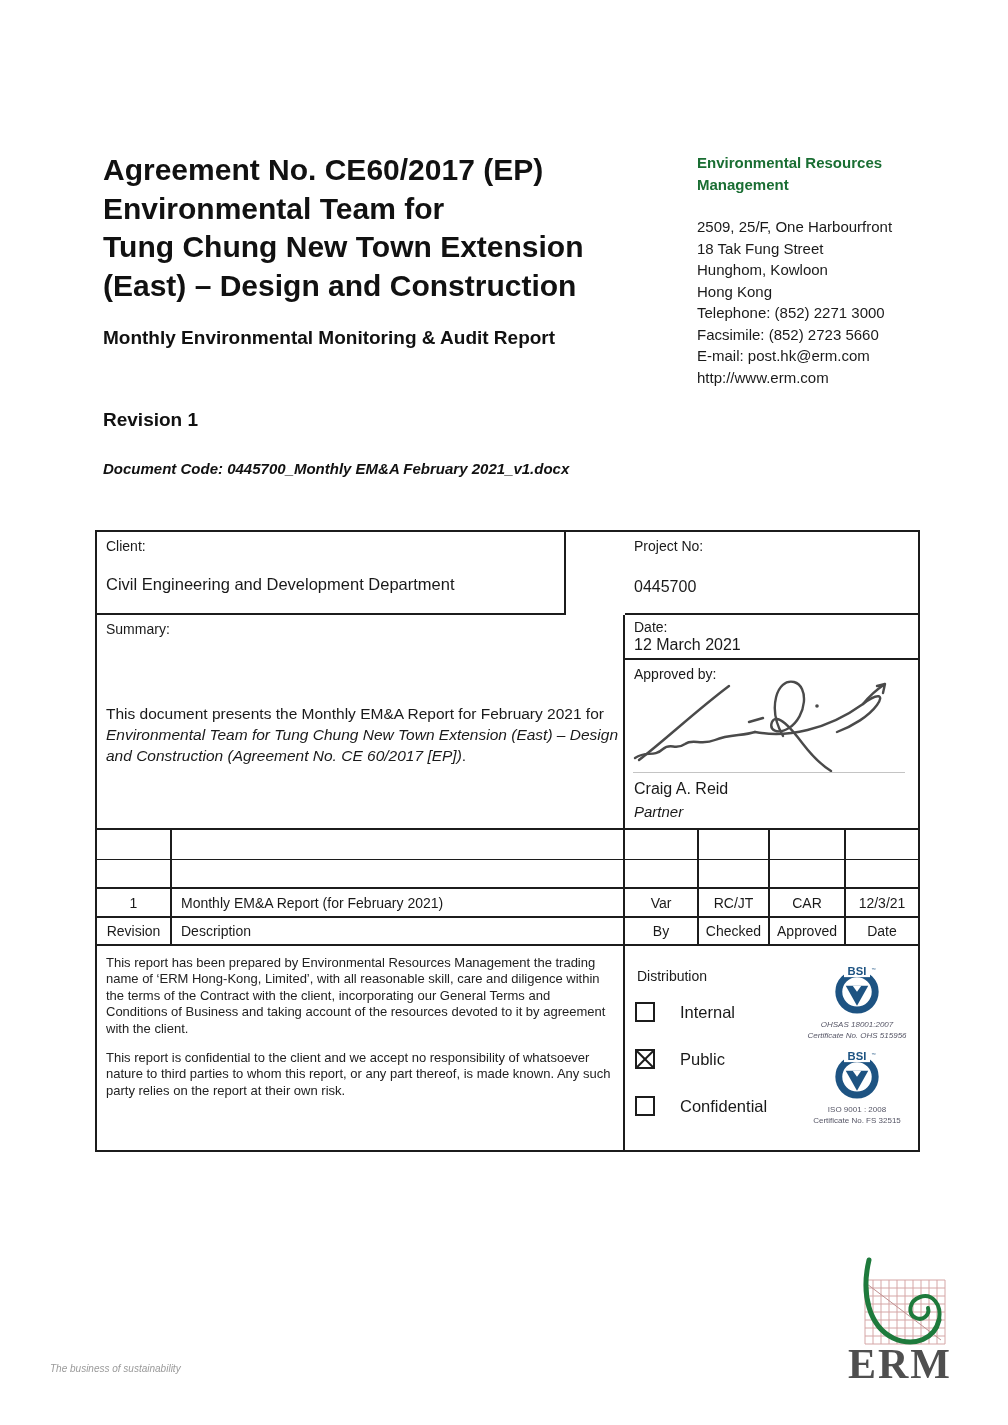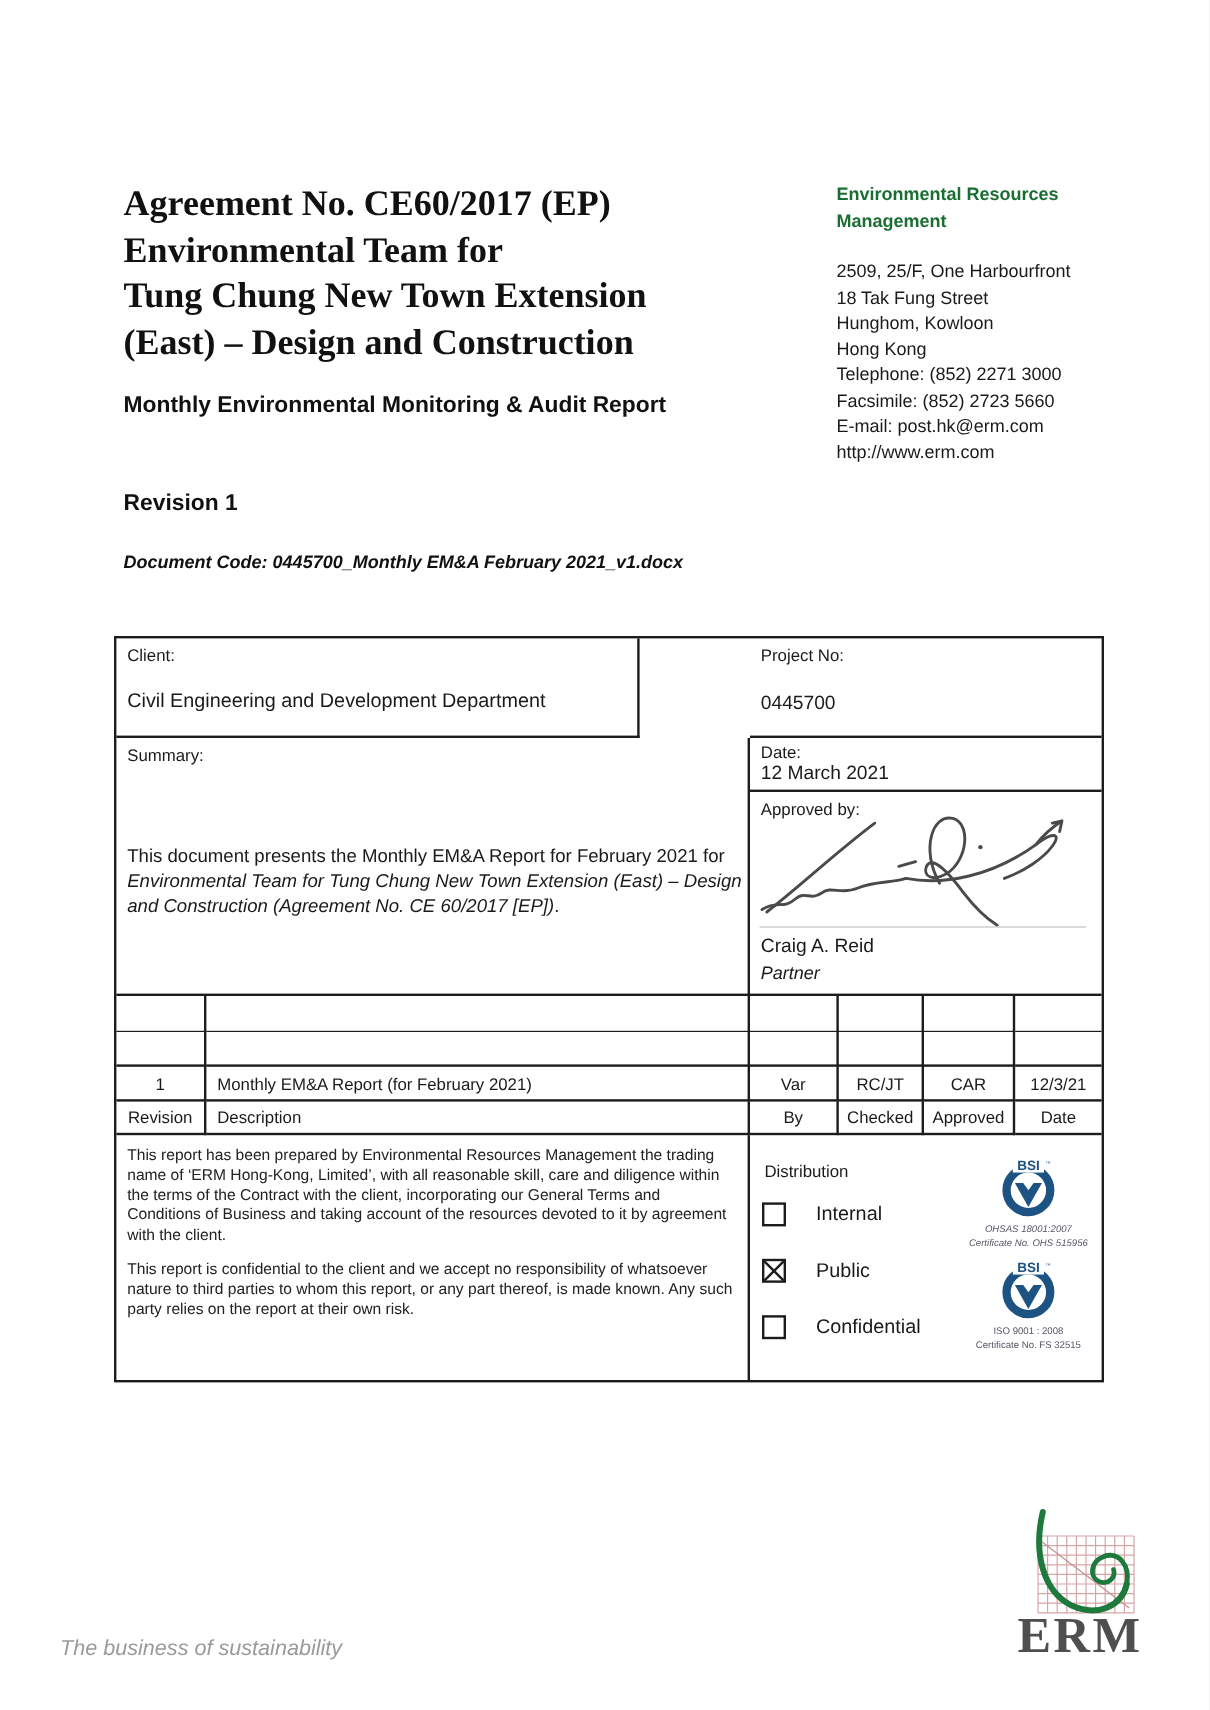--- a/index.html
+++ b/index.html
@@ -9,39 +9,39 @@
     background:#ffffff;
     font-family:"Liberation Sans", sans-serif;
     color:#1a1a1a;
     overflow:hidden;
     margin:0 auto;
   }
   .abs{position:absolute;}
 
   
   .title-block{left:103px;top:151px;width:600px;}
-  .title-line{font-size:30px;font-weight:bold;line-height:38.5px;color:#111;font-family:Liberation Serif, serif;}
+  .title-line{font-size:30px;font-weight:bold;line-height:38.5px;color:#111;}
   .subtitle-block{left:103px;top:326px;width:560px;}
   .subtitle-line{font-size:19px;font-weight:bold;line-height:23px;color:#111;}
   .revision-label{left:103px;top:409px;font-size:19px;font-weight:bold;color:#111;}
   .doc-code{left:103px;top:460px;font-size:15px;font-weight:bold;font-style:italic;color:#111;}
 
   
   .company-block{left:697px;top:152px;width:240px;}
   .company-name{font-size:15px;font-weight:bold;line-height:21.5px;}
   .company-address{margin-top:21px;font-size:15px;line-height:21.5px;color:#1a1a1a;}
 
   
   .tbl{left:95px;top:530px;width:825px;height:622px;border:2px solid #1c1c1c;box-sizing:border-box;}
   .tbl .cell{position:absolute;box-sizing:border-box;}
   .b-r{border-right:2px solid #1c1c1c;}
   .b-b{border-bottom:2px solid #1c1c1c;}
   .b-b-thin{border-bottom:1px solid #1c1c1c;}
 
-  .cell-client{left:0;top:0;width:436px;height:83px;}
+  .cell-client{left:0;top:0;width:469px;height:83px;}
   .cell-project{left:528px;top:0;width:293px;height:83px;}
   .cell-summary{left:0;top:83px;width:528px;height:215px;}
   .cell-date{left:528px;top:83px;width:293px;height:45px;}
   .cell-approved{left:528px;top:128px;width:293px;height:170px;}
 
   .cell-label{position:absolute;left:9px;top:6px;font-size:14px;}
   .client-value{position:absolute;left:9px;top:43px;font-size:16.5px;}
   .project-value{position:absolute;left:9px;top:46px;font-size:16px;}
   .summary-text{position:absolute;left:9px;top:88px;width:515px;font-size:15.5px;line-height:21px;}
   .date-value{position:absolute;left:9px;top:21px;font-size:16px;}
@@ -77,21 +77,21 @@
   }
   .checkbox.checked::before{transform:translate(-50%,-50%) rotate(45deg);}
   .checkbox.checked::after{transform:translate(-50%,-50%) rotate(-45deg);}
   .opt-label{margin-left:25px;font-size:16.5px;}
   .bsi{position:absolute;left:206px;width:52px;}
   .bsi-1{top:18px;} .bsi-2{top:103px;}
   .bsi-caption{position:absolute;left:167px;width:130px;text-align:center;font-size:8px;line-height:11px;color:#565666;}
   .cap-1{top:73px;font-style:italic;} .cap-2{top:158px;}
 
   
-  .tagline{left:50px;top:1363px;font-size:18px;font-style:italic;color:#9a9a9a;}
+  .tagline{left:50px;top:1363px;font-size:10px;font-style:italic;color:#9a9a9a;}
   .erm-logo{left:845px;top:1256px;width:110px;height:142px;}
   .erm-grid-svg{position:absolute;left:0;top:0;}
   .erm-word{position:absolute;left:0;top:84px;width:110px;text-align:center;
     font-family:"Liberation Serif", serif;font-size:42px;font-weight:600;color:#4f4f4f;letter-spacing:2px;}
 </style>
 </head>
 <body>
 
 <div class="page">
 

